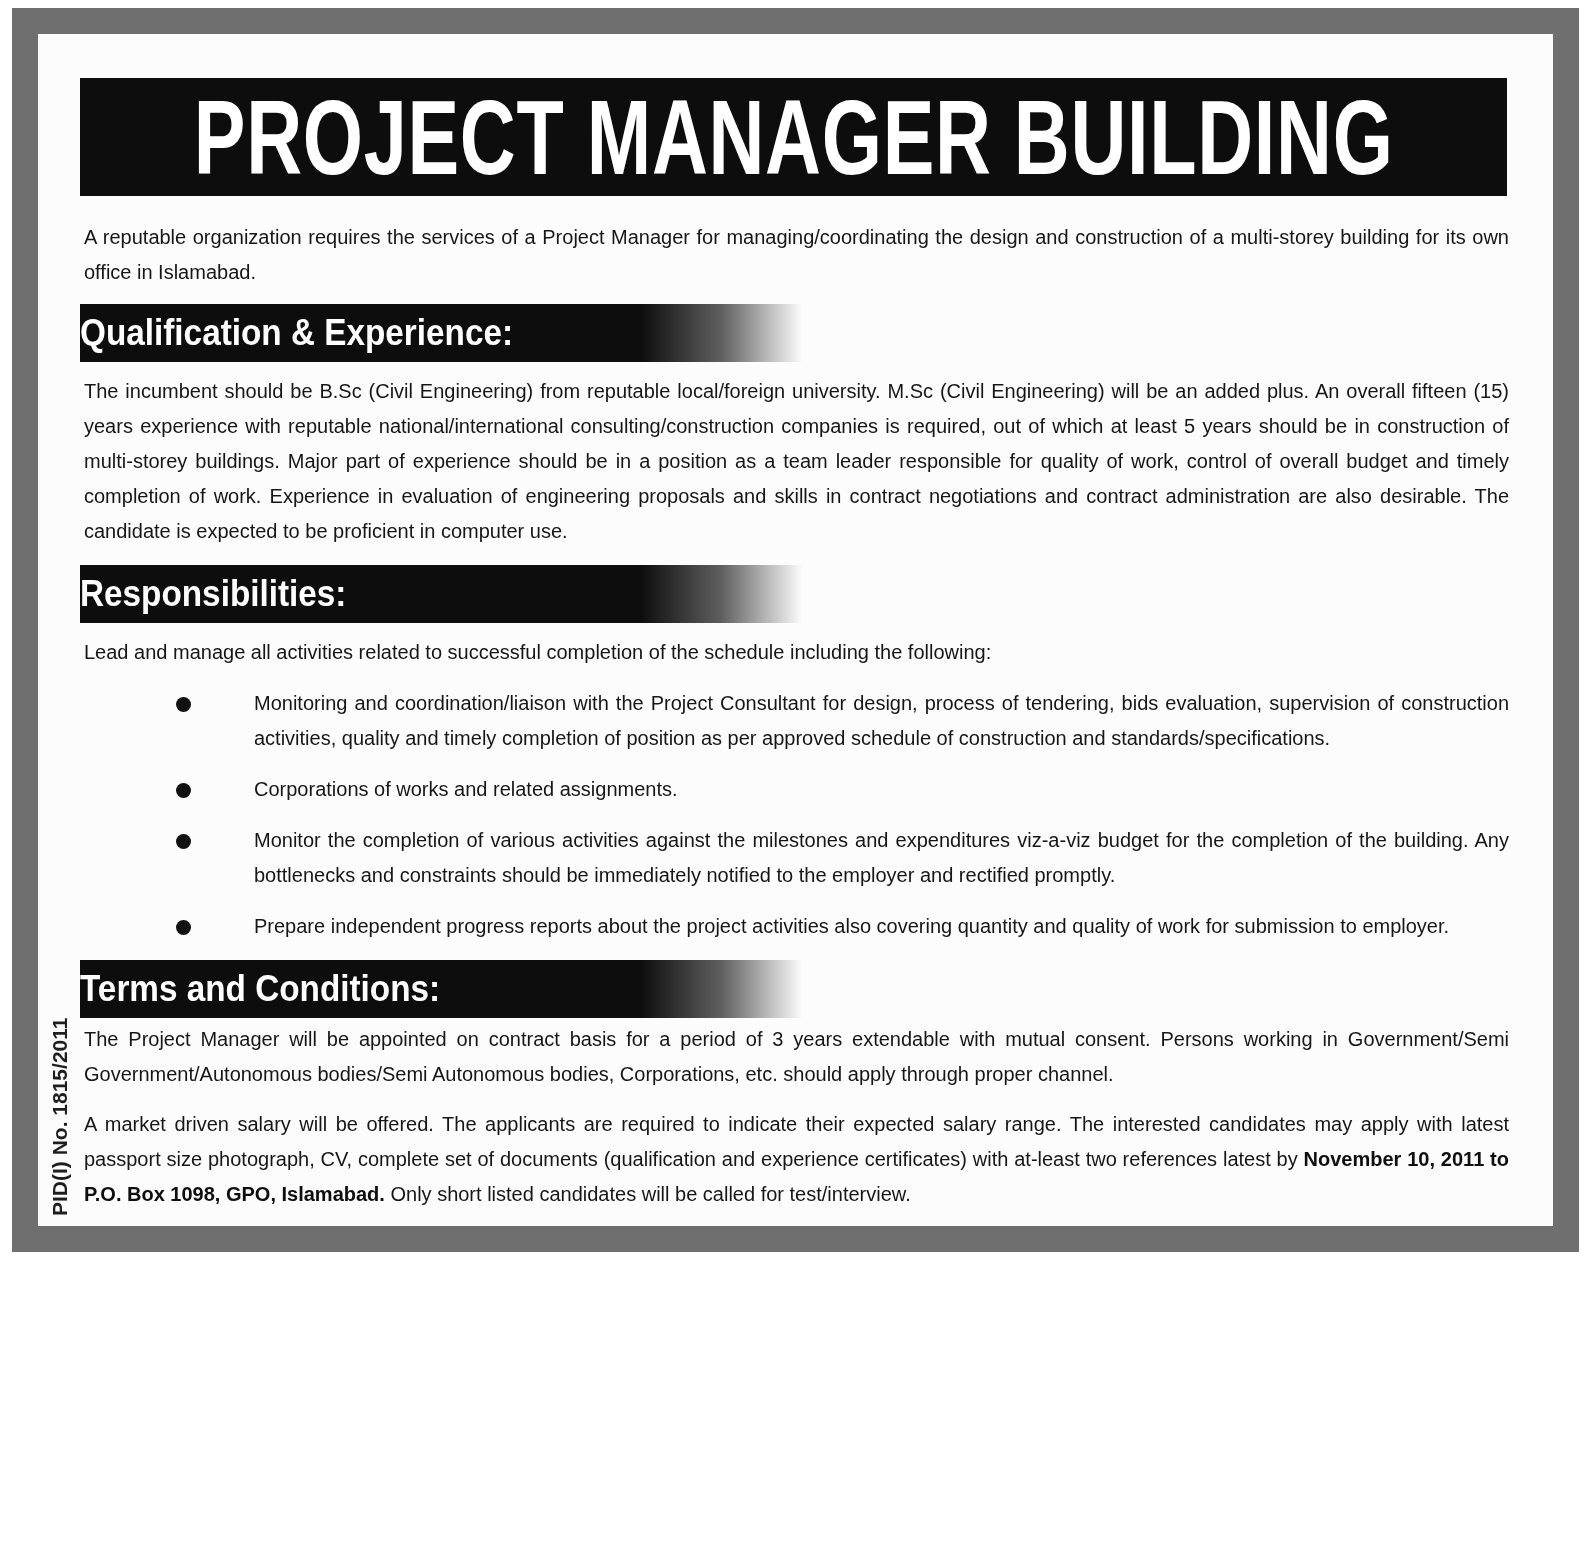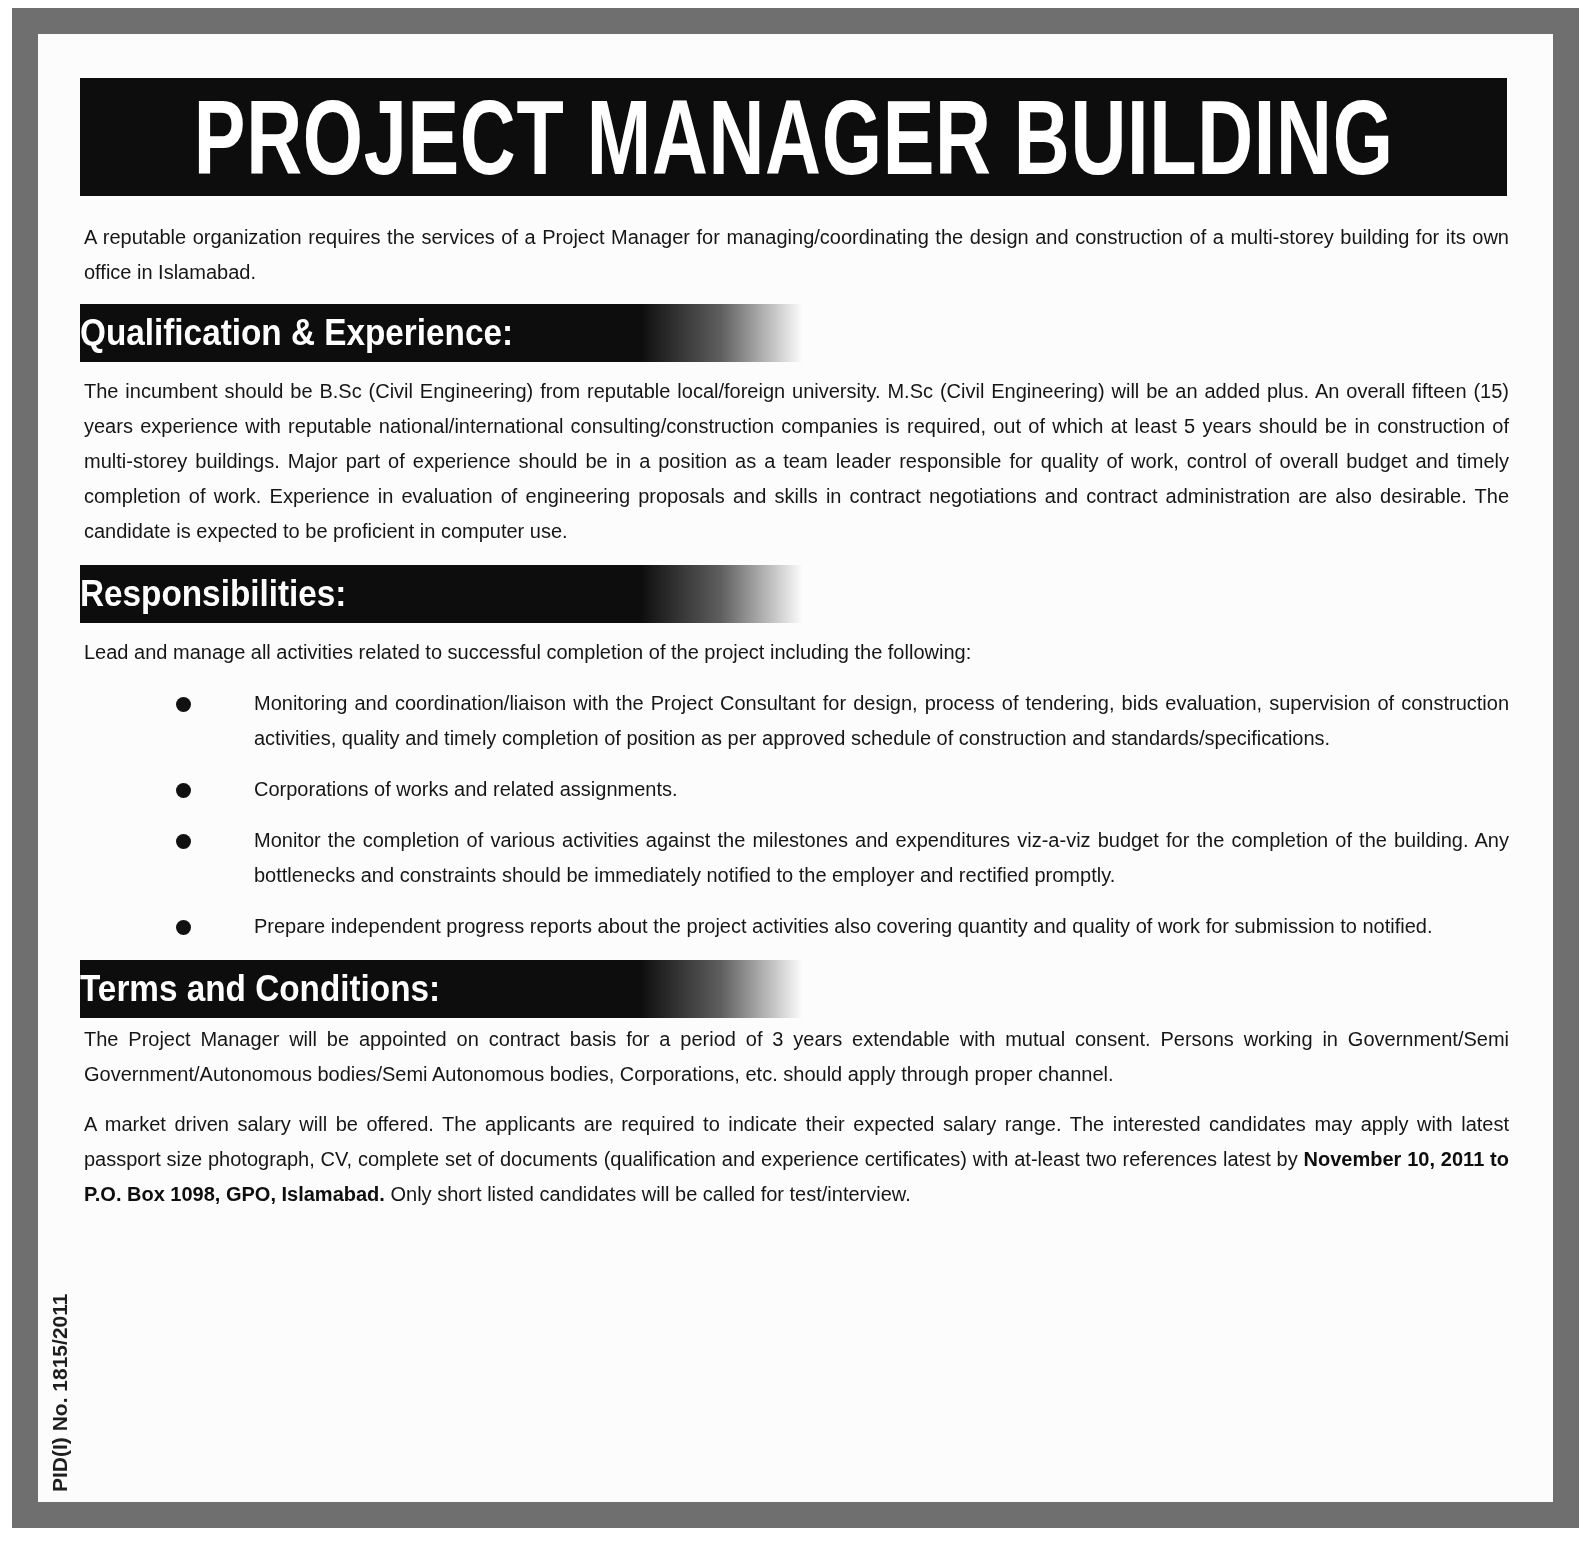--- a/index.html
+++ b/index.html
@@ -5,21 +5,21 @@
   html,body{margin:0;padding:0;}
   body{
     width:1591px;height:1566px;
     background:#ffffff;
     font-family:"Liberation Sans", sans-serif;
     color:#1b1b1b;
     position:relative;
   }
   .frame{
     position:absolute;left:12px;top:8px;
-    width:1567px;height:1520px;
+    width:1567px;height:1244px;
     box-sizing:border-box;
     border:26px solid #6f6f6f;
     background:#fcfcfc;
   }
   .content{
     position:relative;
     width:100%;height:100%;
     box-sizing:border-box;
     padding:44px 44px 0 46px;
     overflow:hidden;
@@ -115,38 +115,38 @@
     <div class="section-bar bar-qual">
       <span>Qualification &amp; Experience:</span>
     </div>
 
     <p class="body-text qual-body">The incumbent should be B.Sc (Civil Engineering) from reputable local/foreign university. M.Sc (Civil Engineering) will be an added plus. An overall fifteen (15) years experience with reputable national/international consulting/construction companies is required, out of which at least 5 years should be in construction of multi-storey buildings. Major part of experience should be in a position as a team leader responsible for quality of work, control of overall budget and timely completion of work. Experience in evaluation of engineering proposals and skills in contract negotiations and contract administration are also desirable. The candidate is expected to be proficient in computer use.</p>
 
     <div class="section-bar bar-resp">
       <span>Responsibilities:</span>
     </div>
 
-    <p class="body-text lead">Lead and manage all activities related to successful completion of the project including the following:</p>
+    <p class="body-text lead">Lead and manage all activities related to successful completion of the schedule including the following:</p>
 
     <ul class="bullets">
       <li class="body-text">
         <span class="bullet-dot"></span>
         <span>Monitoring and coordination/liaison with the Project Consultant for design, process of tendering, bids evaluation, supervision of construction activities, quality and timely completion of position as per approved schedule of construction and standards/specifications.</span>
       </li>
       <li class="body-text">
         <span class="bullet-dot"></span>
         <span>Corporations of works and related assignments.</span>
       </li>
       <li class="body-text">
         <span class="bullet-dot"></span>
         <span>Monitor the completion of various activities against the milestones and expenditures viz-a-viz budget for the completion of the building. Any bottlenecks and constraints should be immediately notified to the employer and rectified promptly.</span>
       </li>
       <li class="body-text">
         <span class="bullet-dot"></span>
-        <span>Prepare independent progress reports about the project activities also covering quantity and quality of work for submission to notified.</span>
+        <span>Prepare independent progress reports about the project activities also covering quantity and quality of work for submission to employer.</span>
       </li>
     </ul>
 
     <div class="section-bar bar-terms">
       <span>Terms and Conditions:</span>
     </div>
 
     <p class="body-text terms-p1">The Project Manager will be appointed on contract basis for a period of 3 years extendable with mutual consent. Persons working in Government/Semi Government/Autonomous bodies/Semi Autonomous bodies, Corporations, etc. should apply through proper channel.</p>
 
     <p class="body-text terms-p2"><span>A market driven salary will be offered. The applicants are required to indicate their expected salary range. The interested candidates may apply with latest passport size photograph, CV, complete set of documents (qualification and experience certificates) with at-least two references latest by </span><span class="bold-inline">November 10, 2011 to P.O. Box 1098, GPO, Islamabad.</span><span> Only short listed candidates will be called for test/interview.</span></p>

